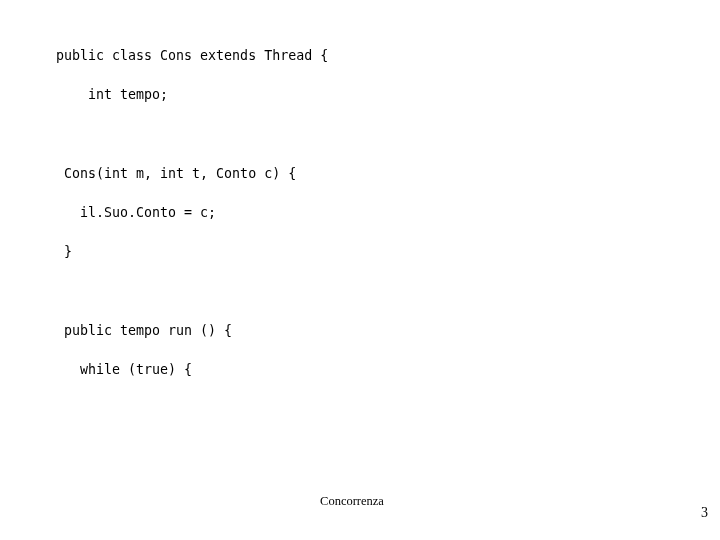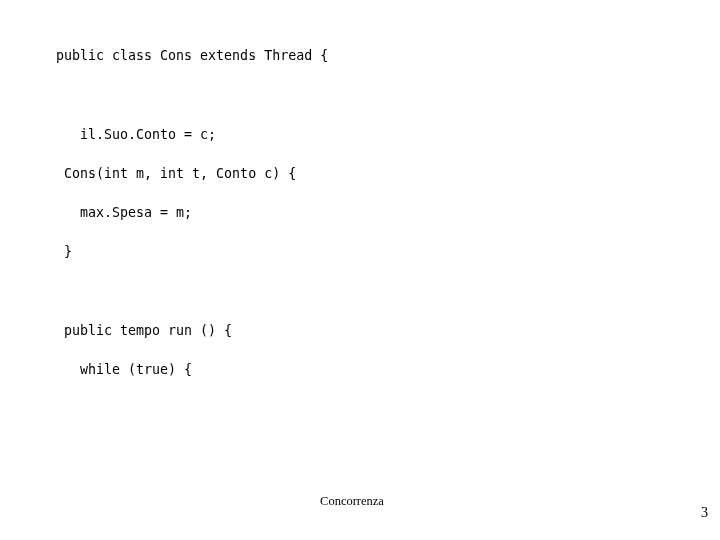--- a/index.html
+++ b/index.html
@@ -63,24 +63,24 @@
     line-height: 16px;
     text-align: right;
   }
 </style>
 </head>
 <body>
 
 <div class="slide">
 
   <pre class="code-block"><code><span class="code-line">public class Cons extends Thread {</span>
+<span class="code-line">    int tempo;</span>
 <span class="code-line blank">&nbsp;</span>
+<span class="code-line"> Cons(int m, int t, Conto c) {</span>
 <span class="code-line">   il.Suo.Conto = c;</span>
-<span class="code-line"> Cons(int m, int t, Conto c) {</span>
-<span class="code-line">   max.Spesa = m;</span>
 <span class="code-line"> }</span>
 <span class="code-line blank">&nbsp;</span>
 <span class="code-line"> public tempo run () {</span>
 <span class="code-line">   while (true) {</span>
 
 
 
 
 
 

